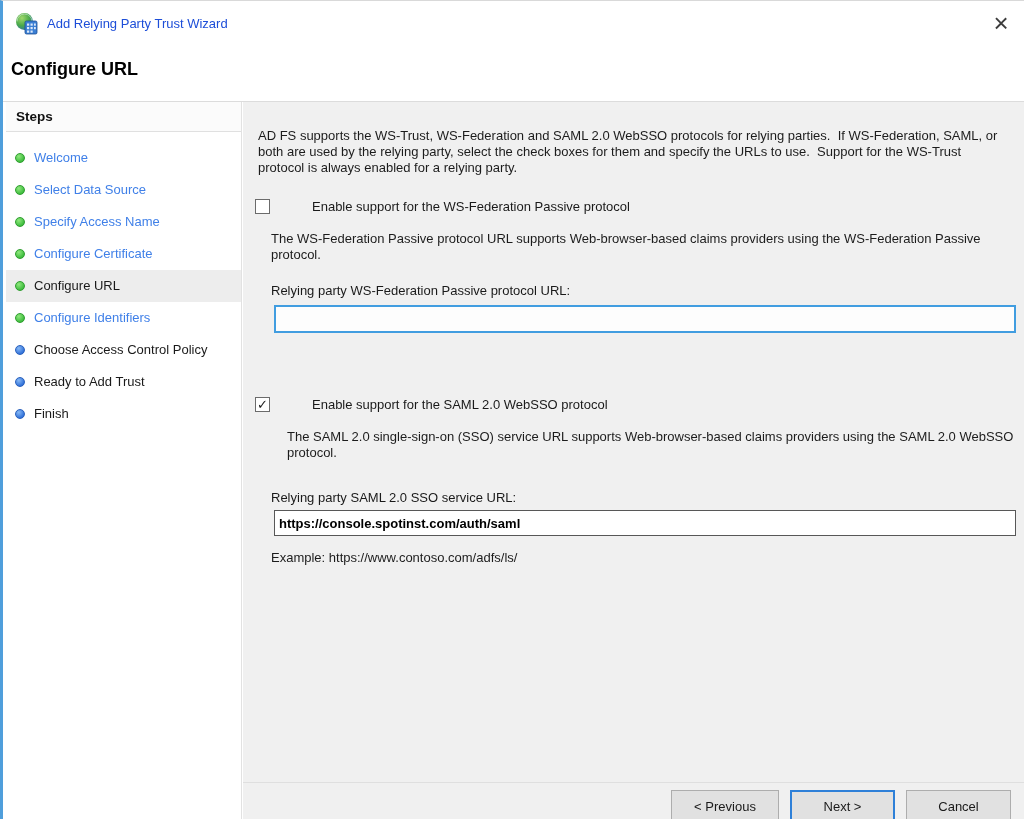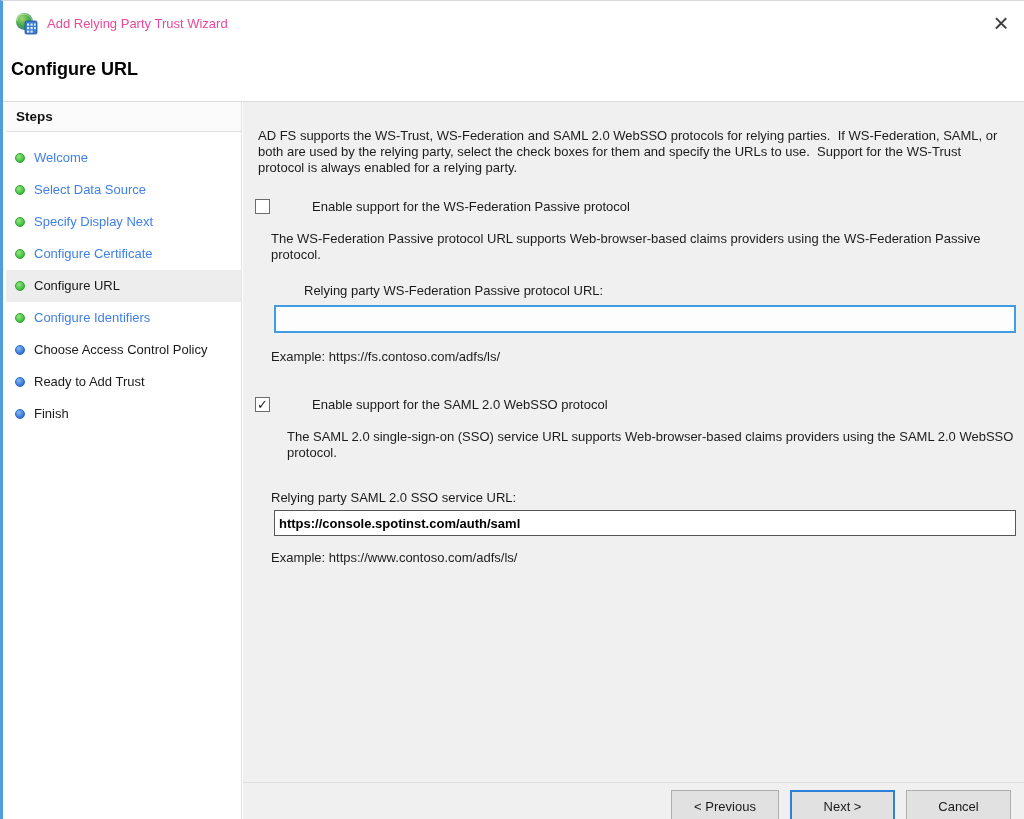--- a/index.html
+++ b/index.html
@@ -14,21 +14,21 @@
     position:absolute; inset:0;
     border-left:3px solid #4f9edb;
     border-top:1px solid #d9d9d9;
     background:#fff;
   }
   
   .titlebar { position:absolute; top:0; left:0; right:0; height:46px; background:#fff; }
   .app-icon { position:absolute; left:12px; top:11px; width:24px; height:24px; }
   .title-text {
     position:absolute; left:44px; top:0; height:46px; line-height:46px;
-    font-size:13px; color:#ec4899;
+    font-size:13px; color:#1d4ed8;
   }
   .close-btn {
     position:absolute; right:6px; top:6px; width:34px; height:34px;
     text-align:center; line-height:32px; font-size:26px; font-weight:300;
     color:#3c3c3c; cursor:pointer; user-select:none;
   }
   
   .page-heading {
     position:absolute; left:8px; top:58px;
     font-size:18px; font-weight:bold; color:#000;
@@ -81,21 +81,21 @@
     position:absolute; left:0; top:0; width:15px; height:15px;
     background:#fff; border:1px solid #6b6b6b;
     text-align:center; line-height:14px; font-size:13px; color:#1a1a1a;
     cursor:pointer;
   }
   .chk-label { position:absolute; left:23px; top:0; white-space:nowrap; line-height:16px;margin-left:34px; }
   .sec-desc { position:absolute; left:28px; line-height:16px; color:#1c1c1c; }
   .sec-desc.wsfed { top:129px; width:712px; }
   .sec-desc.saml  { top:327px; width:736px;margin-left:16px; }
   .input-label { position:absolute; left:28px; white-space:nowrap; }
-  .input-label.wsfed { top:181px;margin-left:33px; }
+  .input-label.wsfed { top:181px; }
   .input-label.saml  { top:388px; }
   .url-input {
     position:absolute; left:31px; width:742px; height:28px;
     font-family:"Liberation Sans", sans-serif; font-size:13px;
     padding:0 4px; background:#fdfdfd; color:#000; outline:none;font-weight:bold;
   }
   .url-input.wsfed { top:203px; border:2px solid #419de0; }
   .url-input.saml  { top:408px; height:26px; border:1px solid #575757; background:#fff; }
   .example { position:absolute; left:28px; color:#1c1c1c; }
   .example.wsfed { top:247px; }
@@ -143,41 +143,40 @@
   </div>
 
   <div class="page-heading">Configure URL</div>
   <div class="header-sep"></div>
 
   <div class="sidebar">
     <div class="steps-header">Steps</div>
     <div class="steps-list" id="steps-list">
         <div class="step-item done"><span class="dot"></span><span class="lbl">Welcome</span></div>
         <div class="step-item done"><span class="dot"></span><span class="lbl">Select Data Source</span></div>
-        <div class="step-item done"><span class="dot"></span><span class="lbl">Specify Display Next</span></div>
+        <div class="step-item done"><span class="dot"></span><span class="lbl">Specify Access Name</span></div>
         <div class="step-item done"><span class="dot"></span><span class="lbl">Configure Certificate</span></div>
         <div class="step-item done current"><span class="dot"></span><span class="lbl">Configure URL</span></div>
         <div class="step-item done"><span class="dot"></span><span class="lbl">Configure Identifiers</span></div>
         <div class="step-item pending"><span class="dot"></span><span class="lbl">Choose Access Control Policy</span></div>
         <div class="step-item pending"><span class="dot"></span><span class="lbl">Ready to Add Trust</span></div>
         <div class="step-item pending"><span class="dot"></span><span class="lbl">Finish</span></div>
       </div>
   </div>
 
   <div class="content">
     <div class="intro">AD FS supports the WS-Trust, WS-Federation and SAML 2.0 WebSSO protocols for relying parties.  If WS-Federation, SAML, or both are used by the relying party, select the check boxes for them and specify the URLs to use.  Support for the WS-Trust protocol is always enabled for a relying party.</div>
 
     <div class="chk-row wsfed">
       <span class="checkbox"></span>
       <span class="chk-label">Enable support for the WS-Federation Passive protocol</span>
     </div>
     <div class="sec-desc wsfed">The WS-Federation Passive protocol URL supports Web-browser-based claims providers using the WS-Federation Passive protocol.</div>
     <div class="input-label wsfed">Relying party WS-Federation Passive protocol URL:</div>
     <input class="url-input wsfed" type="text" autofocus="" value="" style="">
-    <div class="example wsfed">Example: https://fs.contoso.com/adfs/ls/</div>
 
     <div class="chk-row saml">
       <span class="checkbox">✓</span>
       <span class="chk-label">Enable support for the SAML 2.0 WebSSO protocol</span>
     </div>
     <div class="sec-desc saml">The SAML 2.0 single-sign-on (SSO) service URL supports Web-browser-based claims providers using the SAML 2.0 WebSSO protocol.</div>
     <div class="input-label saml">Relying party SAML 2.0 SSO service URL:</div>
     <input class="url-input saml" type="text" value="https://console.spotinst.com/auth/saml" style="">
     <div class="example saml">Example: https://www.contoso.com/adfs/ls/</div>
 

